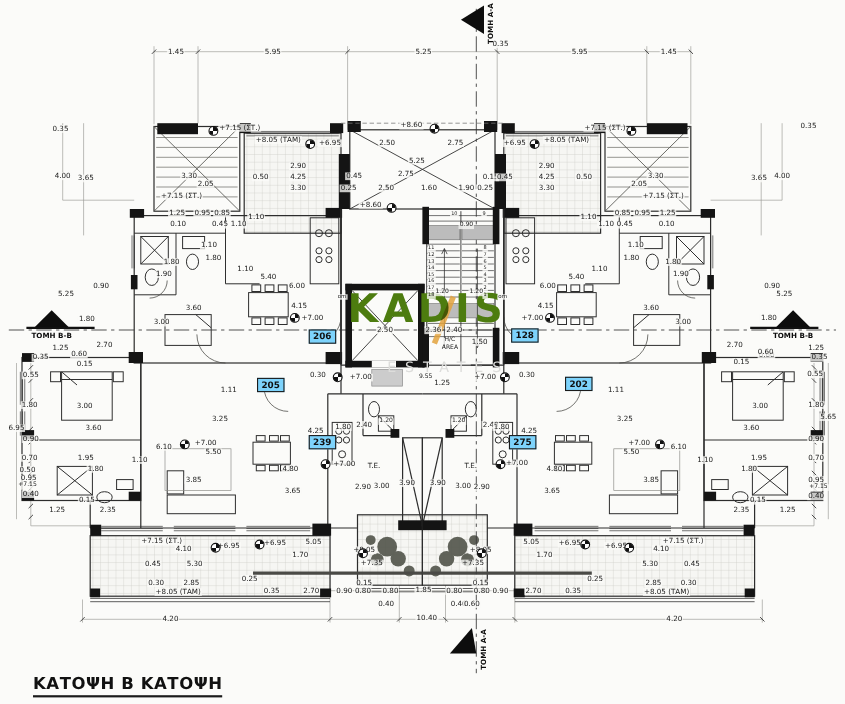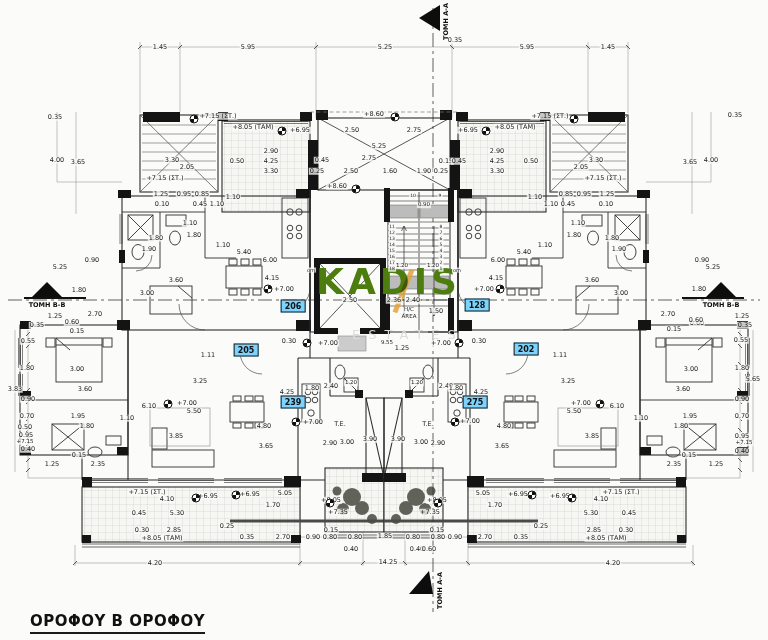--- a/index.html
+++ b/index.html
@@ -372,21 +372,21 @@
     <span class="dim" style="left: 699px; top: 289px;">1.80</span>
     <span class="dim" style="left: 742px; top: 316px;">1.25</span>
     <span class="dim" style="left: 697px; top: 323px;">0.60</span>
     <span class="dim" style="left: 674px; top: 329px;">0.15</span>
     <span class="dim" style="left: 745px; top: 325px;">0.35</span>
     <span class="dim" style="left: 95px; top: 314px;">2.70</span>
     <span class="dim" style="left: 668px; top: 314px;">2.70</span>
     <span class="dim" style="left: 696px; top: 320px;">0.60</span>
     <span class="dim" style="left: 28px; top: 341px;">0.55</span>
     <span class="dim" style="left: 27px; top: 368px;">1.80</span>
-    <span class="dim" style="left: 15px; top: 389px;">3.83</span>
+    <span class="dim" style="left: 15px; top: 389px;">6.95</span>
     <span class="dim" style="left: 28px; top: 399px;">0.90</span>
     <span class="dim" style="left: 27px; top: 416px;">0.70</span>
     <span class="dim" style="left: 25px; top: 427px;">0.50</span>
     <span class="dim" style="left: 26px; top: 435px;">0.95</span>
     <span class="dim" style="left: 25px; top: 442px; font-size: 5.5px;">+7.15</span>
     <span class="dim" style="left: 28px; top: 449px;">0.40</span>
     <span class="dim" style="left: 741px; top: 340px;">0.55</span>
     <span class="dim" style="left: 742px; top: 368px;">1.80</span>
     <span class="dim" style="left: 753px; top: 379px;">5.65</span>
     <span class="dim" style="left: 742px; top: 399px;">0.90</span>
@@ -480,21 +480,21 @@
     <span class="dim" style="left: 521px; top: 537px;">0.35</span>
     <span class="dim" style="left: 485px; top: 537px;">2.70</span>
     <span class="dim" style="left: 455px; top: 537px;">0.90</span>
     <span class="dim" style="left: 438px; top: 537px;">0.80</span>
     <span class="dim" style="left: 437px; top: 530px;">0.15</span>
     <span class="dim" style="left: 413px; top: 537px;">0.80</span>
     <span class="dim" style="left: 417px; top: 549px;">0.40</span>
     <span class="dim" style="left: 429px; top: 549px;">0.60</span>
     <span class="dim" style="left: 385px; top: 536px;">1.85</span>
     <span class="dim" style="left: 155px; top: 563px;">4.20</span>
-    <span class="dim" style="left: 388px; top: 562px;">14.25</span>
+    <span class="dim" style="left: 388px; top: 562px;">10.40</span>
     <span class="dim" style="left: 613px; top: 563px;">4.20</span>
     <span class="apt" style="left: 293px; top: 306px;">206</span>
     <span class="apt" style="left: 477px; top: 305px;">128</span>
     <span class="apt" style="left: 246px; top: 350px;">205</span>
     <span class="apt" style="left: 526px; top: 349px;">202</span>
     <span class="apt" style="left: 293px; top: 402px;">239</span>
     <span class="apt" style="left: 475px; top: 402px;">275</span>
     <span class="lvlmark" style="left: 194px; top: 119px;"></span>
     <span class="lvlmark" style="left: 574px; top: 119px;"></span>
     <span class="lvlmark" style="left: 395px; top: 117px;"></span>
@@ -515,13 +515,13 @@
     <span class="lvlmark" style="left: 532px; top: 495px;"></span>
     <span class="lvlmark" style="left: 330px; top: 503px;"></span>
     <span class="lvlmark" style="left: 438px; top: 503px;"></span>
   </div>
 
 <span id="sec0" class="section-label vert">ΤΟΜΗ Α-Α</span>
 <span id="sec1" class="section-label vert">ΤΟΜΗ Α-Α</span>
 <span id="sec2" class="section-label">ΤΟΜΗ Β-Β</span>
 <span id="sec3" class="section-label">ΤΟΜΗ Β-Β</span>
 
-<div class="title">ΟΡΟΦΟΥ Β ΟΡΟΦΟΥ</div>
+<div class="title">ΚΑΤΟΨΗ Β ΚΑΤΟΨΗ</div>
 
 </body></html>

